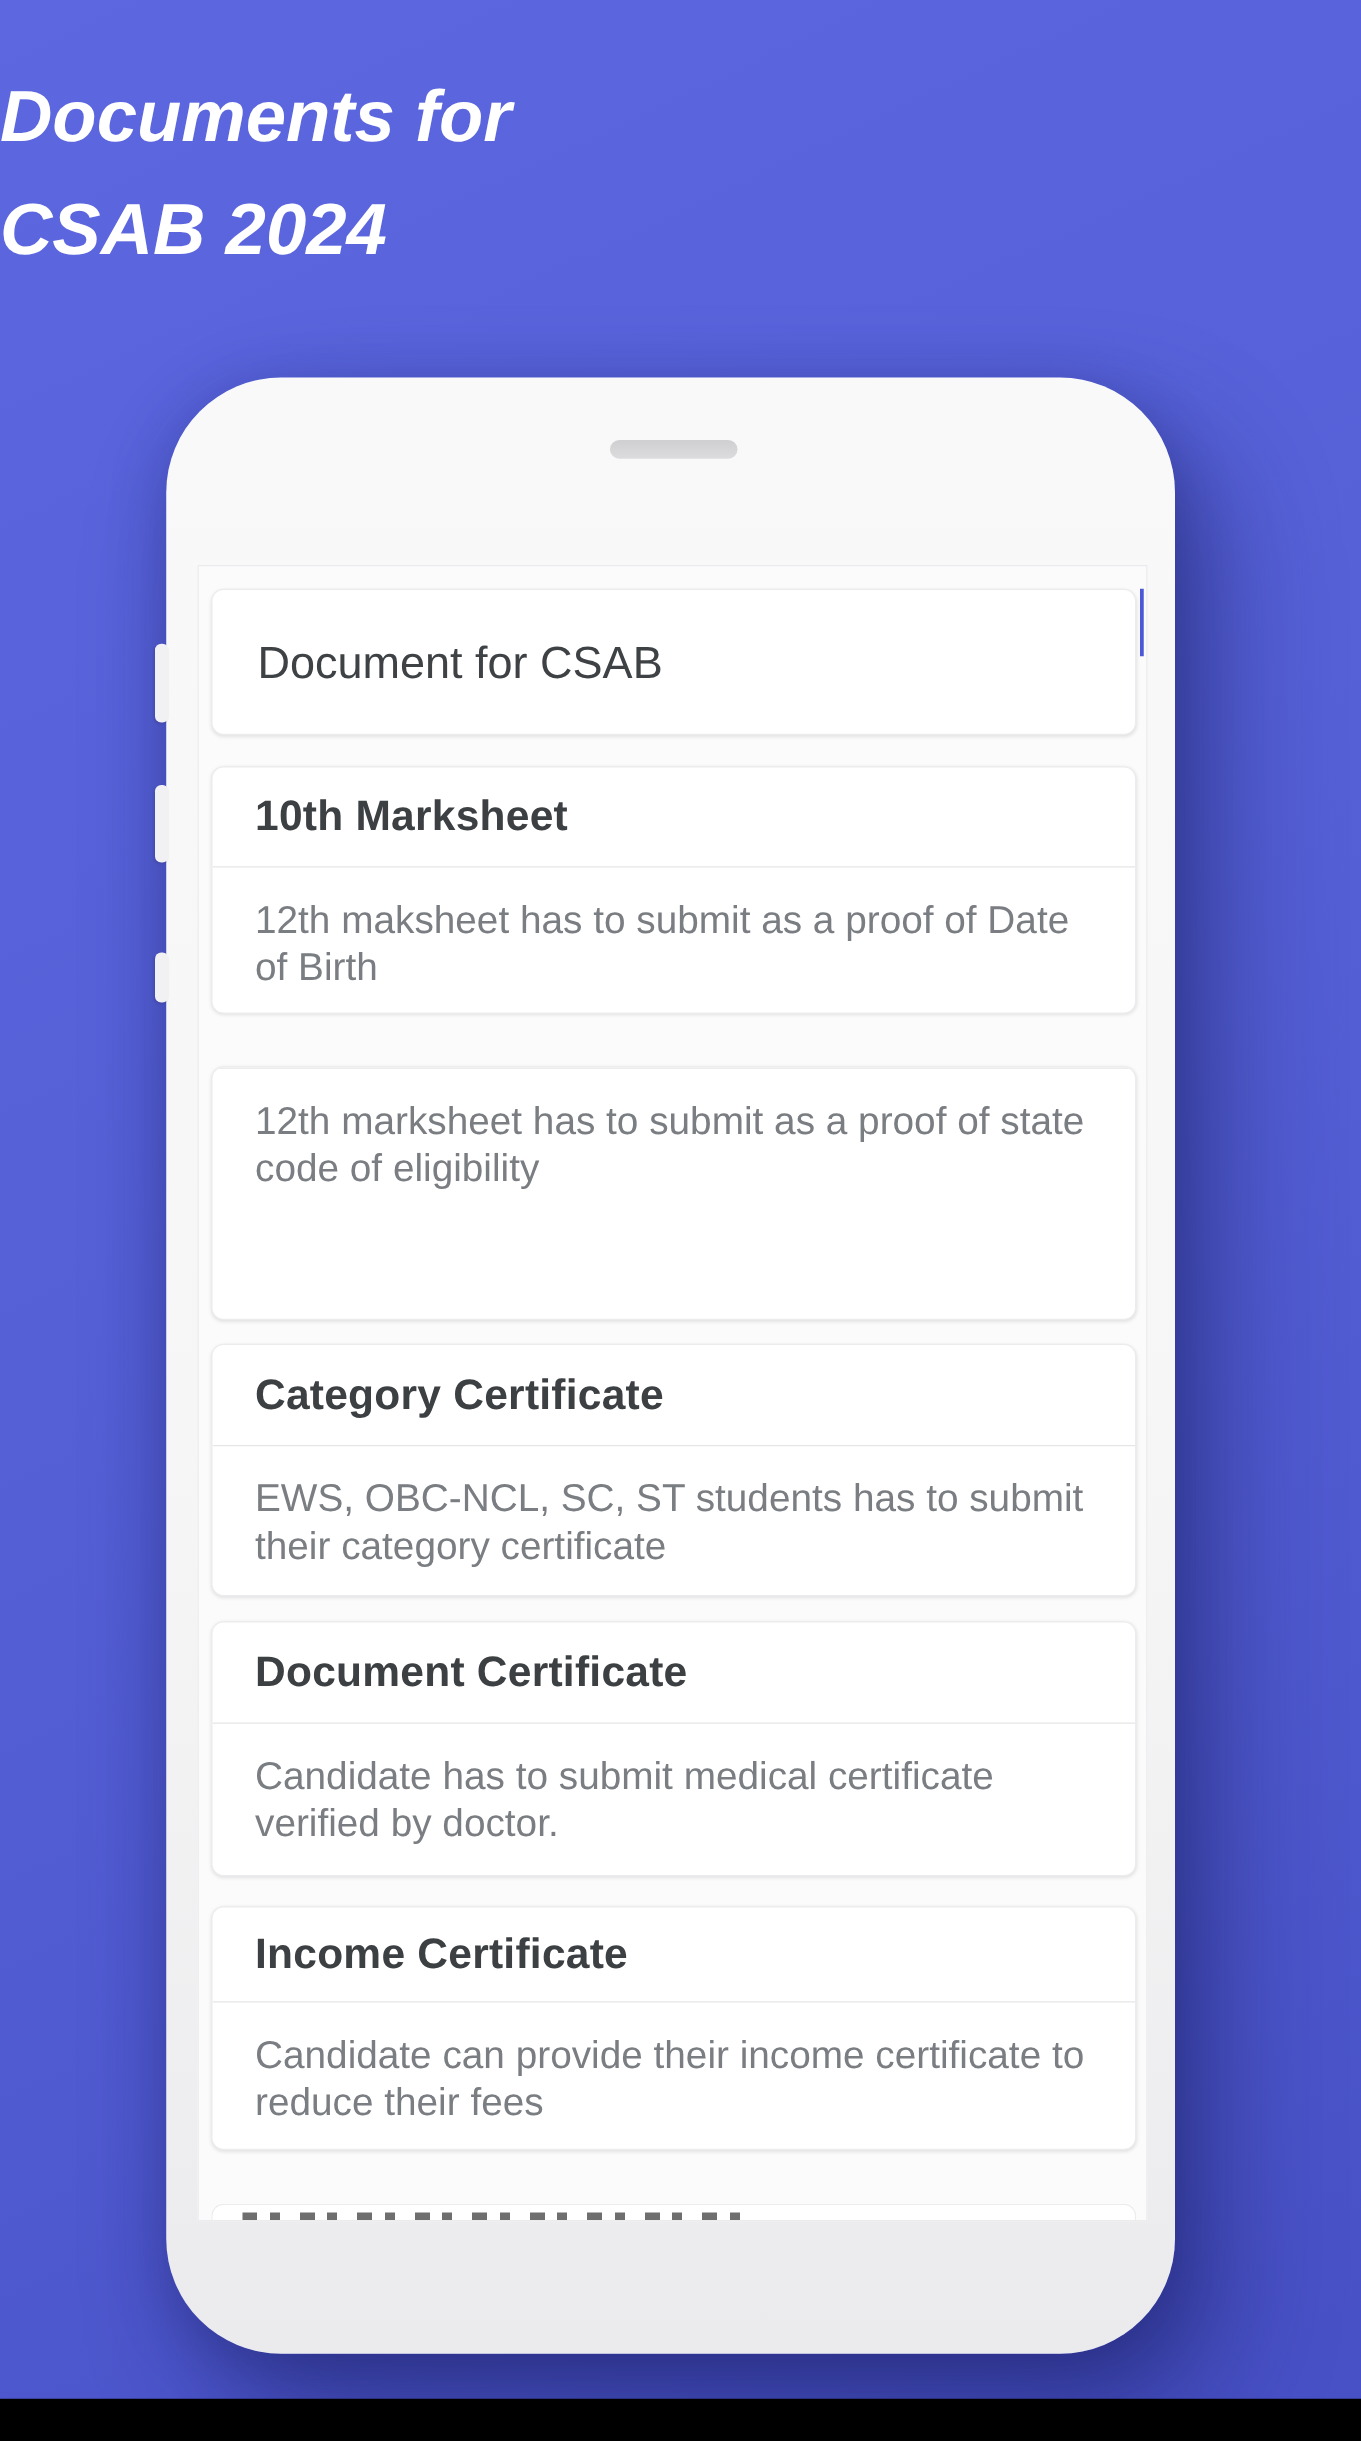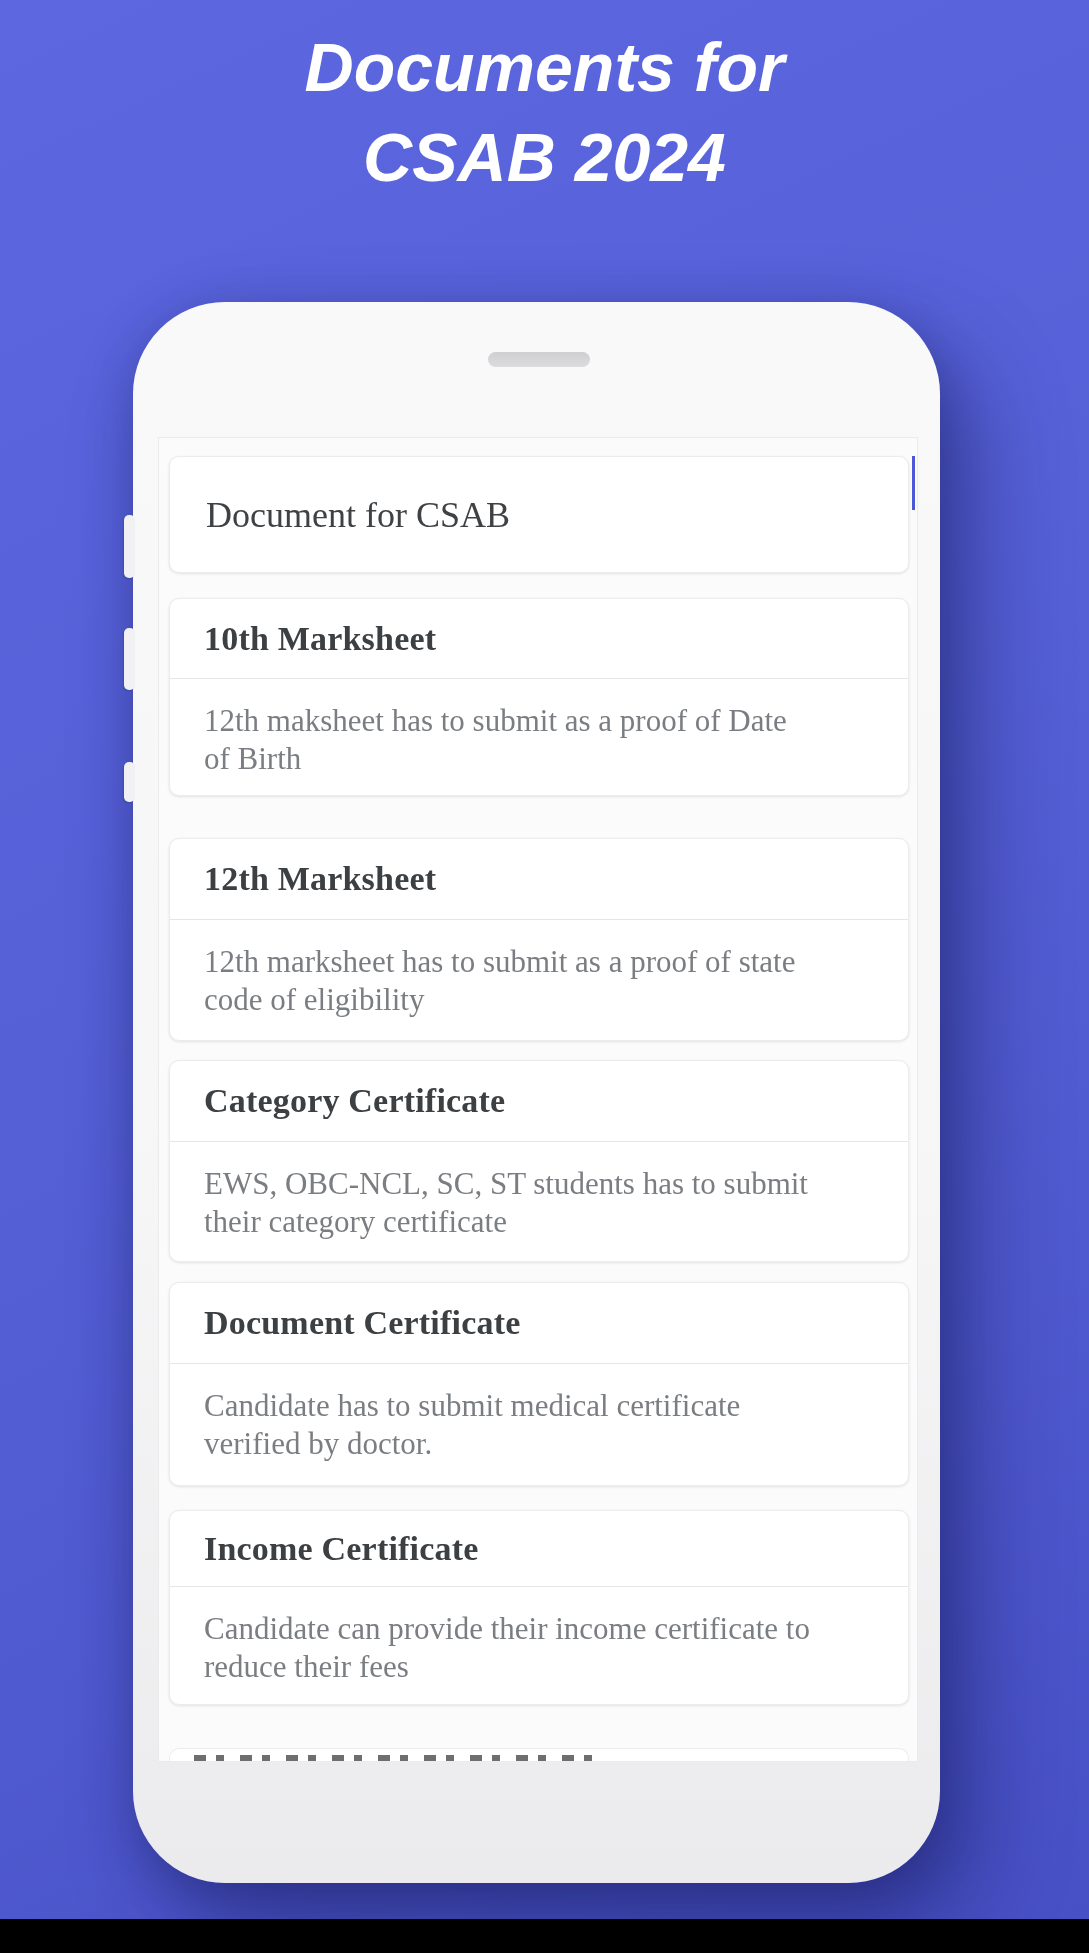--- a/index.html
+++ b/index.html
@@ -6,24 +6,24 @@
   .canvas{
     position:relative;
     width:1089px;height:1953px;
     overflow:hidden;
     background:linear-gradient(155deg,#5c67e0 0%,#5661d8 40%,#505ad0 70%,#4750c5 100%);
     font-family:"Liberation Sans", sans-serif;
   }
 
   
   .heading{
-    margin:0;padding-top:22px;
-    text-align:center;
+    margin:0;padding-top:49px;
+    text-align:left;
     font-style:italic;font-weight:800;
-    font-size:68px;line-height:90px;
+    font-size:58px;line-height:90px;
     color:#ffffff;
   }
   .heading .tline{display:block;}
 
   
   .phone{
     position:absolute;left:133px;top:302px;
     width:807px;height:1581px;
     border-radius:92px;
     background:linear-gradient(180deg,#f9f9fa 0%,#f6f6f7 55%,#ebebed 100%);
@@ -37,26 +37,25 @@
   .side-btn{
     position:absolute;left:-9px;width:11px;border-radius:5px;
     background:#f1f1f3;box-shadow:-1px 1px 2px rgba(0,0,0,.12);
   }
   .side-btn.b1{top:213px;height:63px;}
   .side-btn.b2{top:326px;height:62px;}
   .side-btn.b3{top:460px;height:40px;}
 
   
   .screen{
-    position:absolute;left:25px;top:135px;
+    position:absolute;left:25px;top:150px;
     width:760px;height:1325px;
     background:#fbfbfc;
     border:1px solid #ebebed;
     box-sizing:border-box;
-    font-family:Liberation Serif, serif;
   }
 
   .card{
     position:absolute;left:10px;width:740px;
     background:#ffffff;
     border:1px solid #ececee;
     border-radius:10px;
     box-sizing:border-box;
     box-shadow:0 1px 3px rgba(0,0,0,.10);
   }
@@ -136,23 +135,20 @@
       <div id="cards">
   <section class="card doc-card" style="top: 160px; height: 198px;">
     <div class="doc-title-row" style="height: 79px;">
       <h2 class="doc-title">10th Marksheet</h2>
     </div>
     <div class="doc-desc">12th maksheet has to submit as a proof of Date
 of Birth</div>
   </section>
 
   <section class="card doc-card" style="top: 400px; height: 203px;">
-    <div class="doc-title-row" style="height: 80px;">
-      <h2 class="doc-title">12th Marksheet</h2>
-    </div>
     <div class="doc-desc">12th marksheet has to submit as a proof of state
 code of eligibility</div>
   </section>
 
   <section class="card doc-card" style="top: 622px; height: 202px;">
     <div class="doc-title-row" style="height: 80px;">
       <h2 class="doc-title">Category Certificate</h2>
     </div>
     <div class="doc-desc">EWS, OBC-NCL, SC, ST students has to submit
 their category certificate</div>

